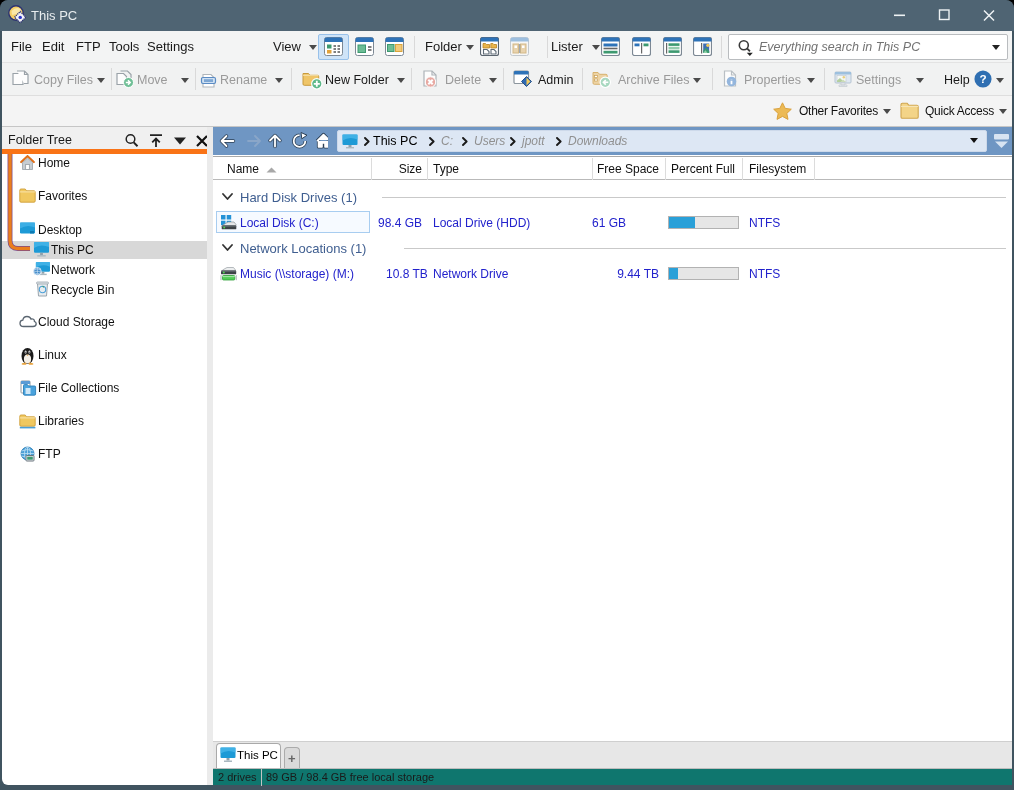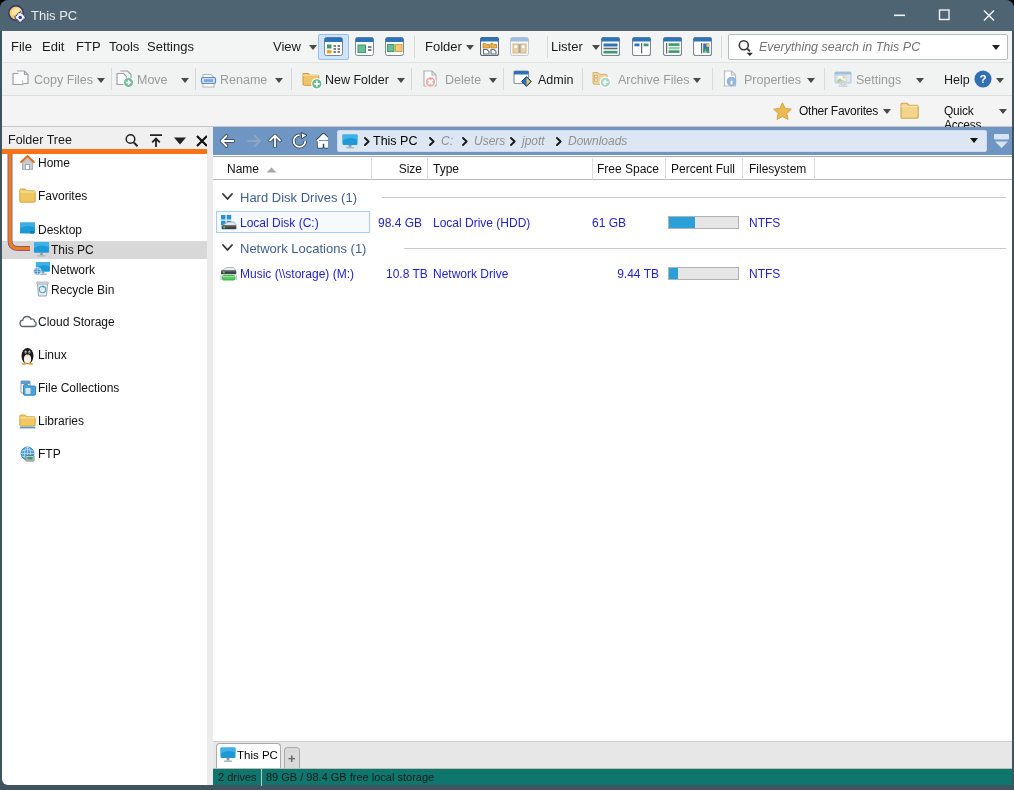--- a/index.html
+++ b/index.html
@@ -240,21 +240,21 @@
   <div class="abs" id="favbar">
     <svg class="abs" style="left:771px;top:6px" width="19" height="18" viewBox="0 0 19 18">
       <path d="M9.5 0.8 L12.2 6.4 L18.3 7.2 L13.8 11.4 L15 17.4 L9.5 14.4 L4 17.4 L5.2 11.4 L0.7 7.2 L6.8 6.4 Z" fill="#ecba55" stroke="#d9a13d" stroke-width="1"></path>
     </svg>
     <div class="abs" style="left:797px;top:8px;font-size:12px;letter-spacing:-0.25px;color:#111">Other Favorites</div>
     <div class="dar" style="left:881px;top:13px"></div>
     <svg class="abs" style="left:898px;top:6px" width="20" height="18" viewBox="0 0 20 18">
       <path d="M1 2.5 Q1 1.2 2.3 1.2 h4.8 l1.6 2 h8.2 q1.3 0 1.3 1.3 V15 q0 1.3-1.3 1.3 H2.3 Q1 16.3 1 15 Z" fill="#f3d488" stroke="#cfa54e" stroke-width="1.1"></path>
       <path d="M1 4.4 h17.2" stroke="#f8e7bc" stroke-width="1"></path>
     </svg>
-    <div class="abs" style="left:942px;top:8px;font-size:12px;letter-spacing:-0.25px;color:#111">Quick Access</div>
+    <div class="abs" style="left:923px;top:8px;font-size:12px;letter-spacing:-0.25px;color:#111">Quick Access</div>
     <div class="dar" style="left:997px;top:13px"></div>
   </div>
   <div class="abs" id="treepanel">
     <div class="abs" id="treehdr">
       <div class="abs" style="left:6px;top:6px;font-size:12.5px;color:#1a1a1a">Folder Tree</div>
       <svg class="abs" style="left:122px;top:6px" width="16" height="16" viewBox="0 0 16 16">
         <circle cx="6.5" cy="6" r="4.3" fill="none" stroke="#222" stroke-width="1.5"></circle>
         <path d="M9.7 9.4 L13.5 13.2" stroke="#222" stroke-width="2"></path>
       </svg>
       <svg class="abs" style="left:146px;top:6px" width="16" height="16" viewBox="0 0 16 16">

